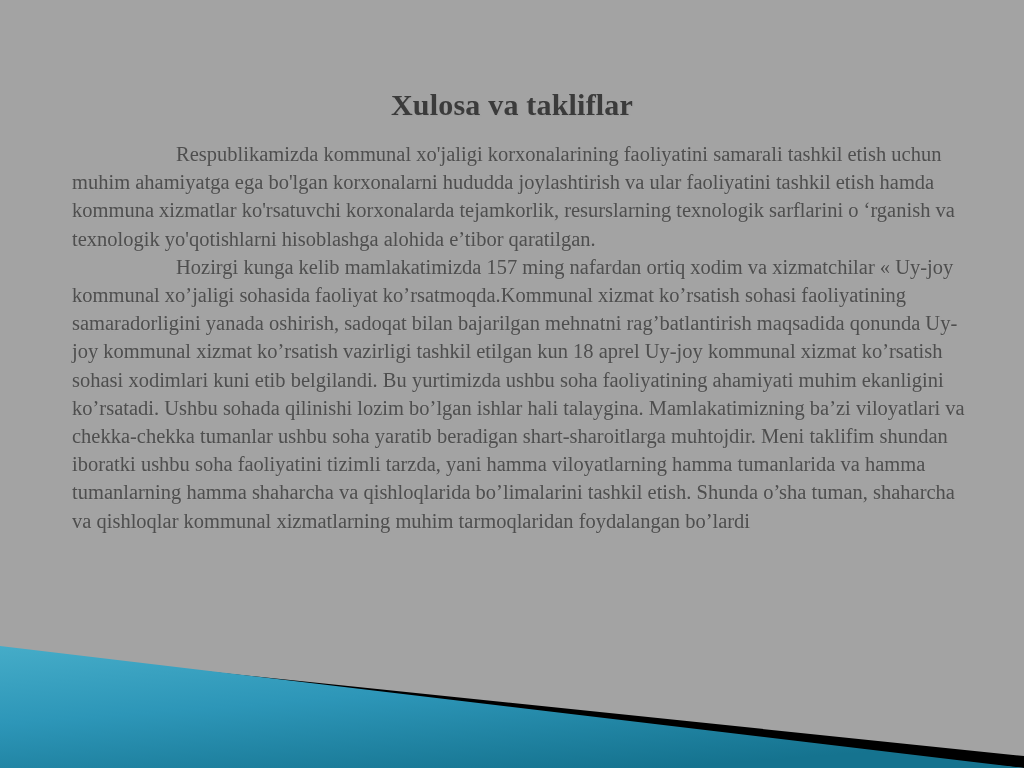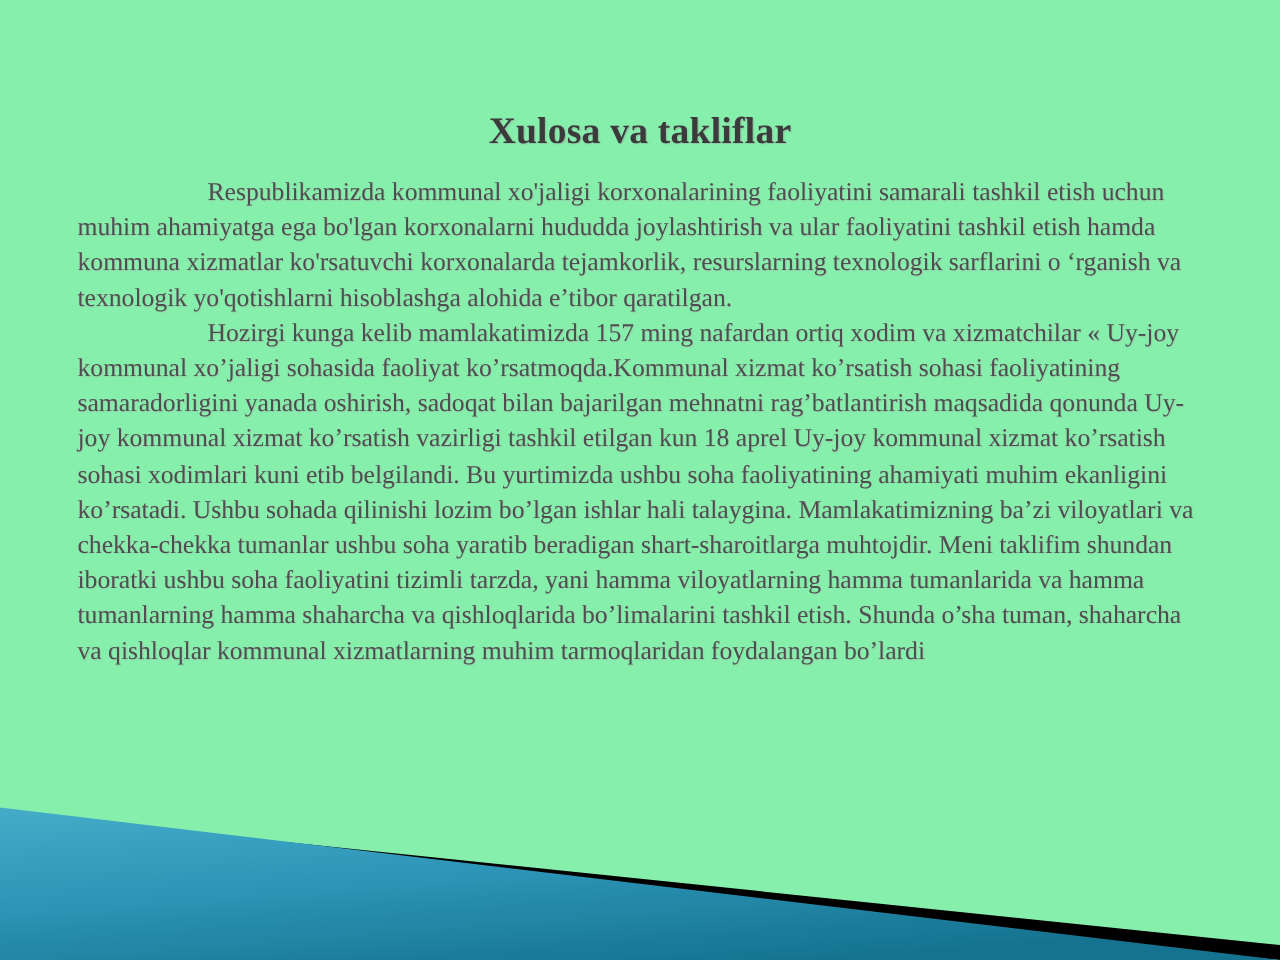--- a/index.html
+++ b/index.html
@@ -12,21 +12,21 @@
     height: 768px;
     overflow: hidden;
     position: relative;
     font-family: "Liberation Serif", "DejaVu Serif", serif;
     color: #4a4a4a;
   }
 
   .slide {
     position: absolute;
     inset: 0;
-    background: #86efac;
+    background: #a3a3a3;
     overflow: hidden;
   }
 
   
   .slide-title {
     position: absolute;
     top: 68px;
     left: 0;
     width: 1024px;
     text-align: center;
@@ -36,21 +36,21 @@
     line-height: 1.1;
     color: #3b3b3b;
     letter-spacing: 0.2px;
     text-shadow: 1px 1px 1px rgba(150,150,150,0.45);
   }
 
   
   .body-block {
     position: absolute;
     top: 140px;
-    left: 62px;
+    left: 72px;
     width: 902px;
     font-size: 20.5px;
     line-height: 28.2px;
     color: #4e4e4e;
     text-shadow: 0.6px 0.6px 0.8px rgba(170,170,170,0.55);
   }
   .para {
     margin: 0 0 0 0;
     text-align: left;
   }

